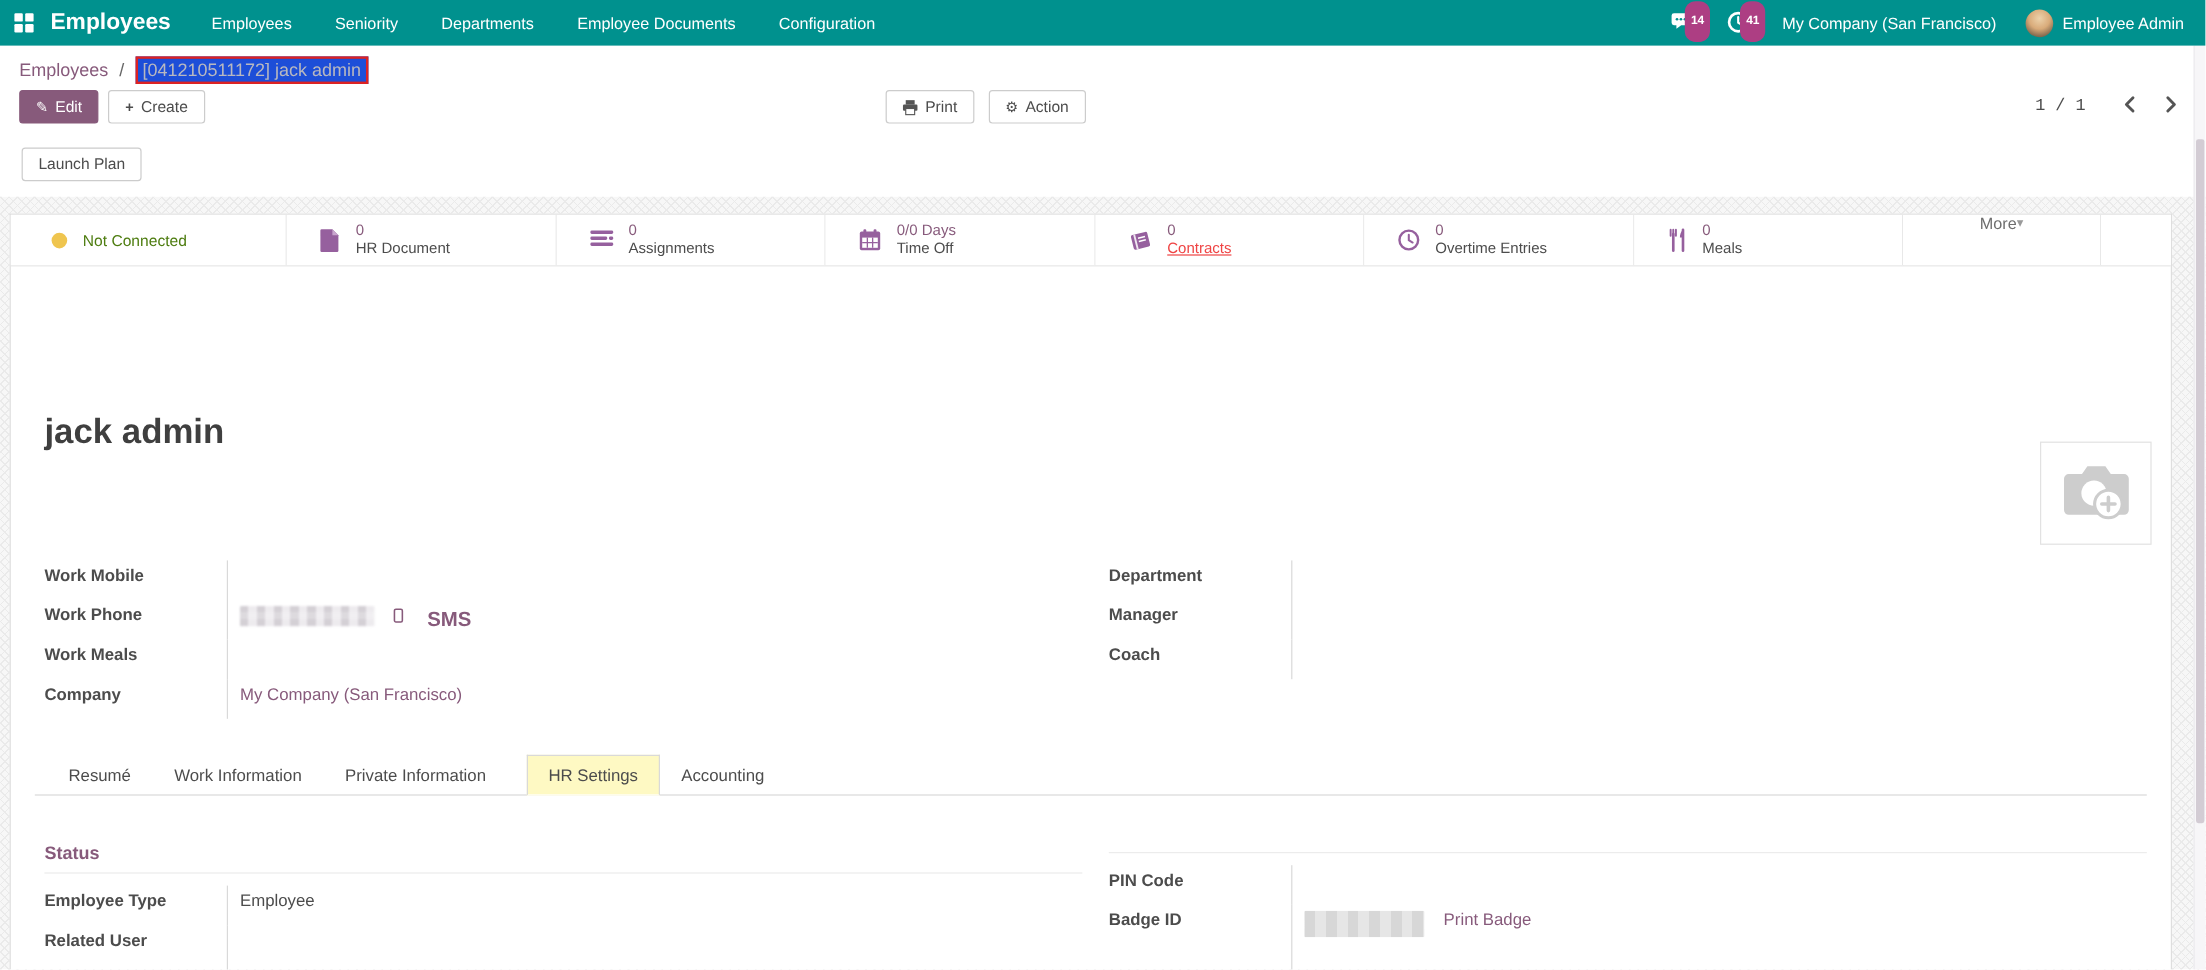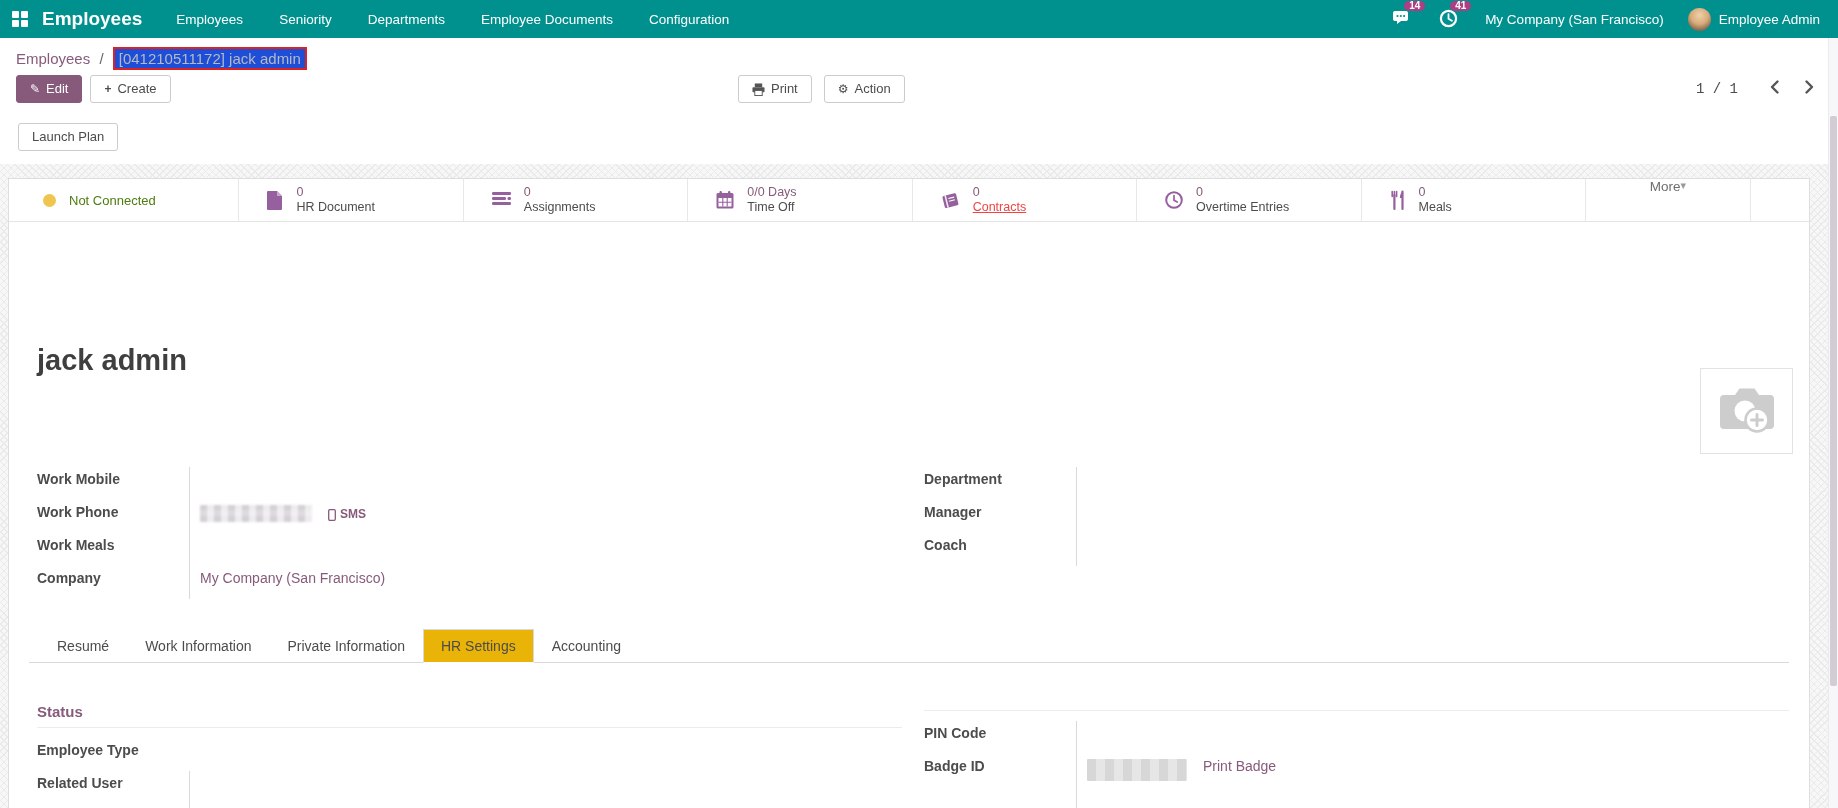--- a/index.html
+++ b/index.html
@@ -18,21 +18,21 @@
   .nav-left { display:flex; align-items:center; }
   .apps-icon { display:inline-grid; grid-template-columns:7px 7px; grid-gap:2px; margin-right:14px; cursor:pointer; }
   .apps-icon i { width:7px; height:7px; background:#fff; border-radius:1px; }
   .app-title { font-size:19px; font-weight:bold; margin-right:34px; cursor:pointer; }
   .nav-menu { display:flex; align-items:center; gap:36px; font-size:13.5px; }
   .nav-menu .mitem { cursor:pointer; padding:10px 0; }
   .nav-right { display:flex; align-items:center; gap:24px; font-size:13.5px; }
   .systray-icon { position:relative; cursor:pointer; width:22px; height:20px; }
   .badge {
     position:absolute; top:-8px; left:11px; background:#ad3e83; color:#fff;
-    font-size:10px; font-weight:bold; line-height:1; padding:0 5px; border-radius:9px;
+    font-size:10px; font-weight:bold; line-height:1; padding:12px 5px; border-radius:9px;
   }
   .avatar {
     width:23px; height:23px; border-radius:50%;
     background:radial-gradient(circle at 50% 32%, #ecd2ab 0%, #d9ab7a 45%, #8a6f52 75%, #54432f 100%);
     margin-right:-14px;
   }
   .user-wrap { display:flex; align-items:center; gap:22px; cursor:pointer; }
 
   
   .control-panel { background:#fff; padding:12px 16px 0 16px; }
@@ -106,26 +106,26 @@
       repeating-linear-gradient(90deg, rgba(190,185,192,.45) 0 7px, rgba(240,238,241,.8) 7px 14px),
       repeating-linear-gradient(0deg, rgba(205,200,207,.5) 0 6px, rgba(245,243,246,.8) 6px 12px);
     filter:blur(1px);
   }
   .redacted.solid {
     width:100px; height:22px; filter:blur(.6px);
     background-image:
       repeating-linear-gradient(90deg, #d7d7d7 0 9px, #e6e6e6 9px 18px),
       repeating-linear-gradient(0deg, rgba(200,200,200,.6) 0 7px, rgba(235,235,235,.8) 7px 14px);
   }
-  .sms-link { display:inline-flex; align-items:flex-end; gap:4px; color:#875A7B; font-size:12px; font-weight:bold; cursor:pointer; margin-top:3px; }
+  .sms-link { display:inline-flex; align-items:flex-start; gap:20px; color:#875A7B; font-size:17px; font-weight:bold; cursor:pointer; margin-top:3px; }
 
   
   .tabs-row { margin-top:30px; border-bottom:1px solid #d9d9d9; display:flex; padding-left:10px; }
   .tab { padding:8px 17px; font-size:14px; color:#4c4c4c; cursor:pointer; border:1px solid transparent; margin-bottom:-1px; border-radius:0; background:transparent; font-family:inherit; }
-  .tab.active { background:#eab308; border-color:#d9d9d9; border-bottom-color:#fff; }
+  .tab.active { background:#fef9c3; border-color:#d9d9d9; border-bottom-color:#fff;margin-left:16px; }
 
   
   .tab-content { padding:40px 0 0 8px; }
   .section-title { color:#875A7B; font-size:15px; font-weight:bold; }
   .section-rule { border:none; border-top:1px solid #ececec; margin:7px 0 10px 0; }
   .fgroup.tail { padding-bottom:60px; }
   .fgroup.tail .frow:last-child .fvalue { min-height:73px; }
 
   
   .scrollbar { position:absolute; top:38px; right:0; width:10px; bottom:0; background:#f7f6f8; border-left:1px solid #eceaee; }
@@ -400,20 +400,21 @@
         <button class="tab">Accounting</button>
       </div>
 
       <div class="tab-content">
         <div>
           <div class="section-title">Status</div>
           <hr class="section-rule">
           <div class="fgroup tail">
             <div class="frow">
               <span class="flabel">Employee Type</span>
+              <span class="fvalue">Employee</span>
             </div>
             <div class="frow">
               <span class="flabel">Related User</span>
               <span class="fvalue"></span>
             </div>
           </div>
         </div>
 
         <div>
           <hr class="section-rule">

